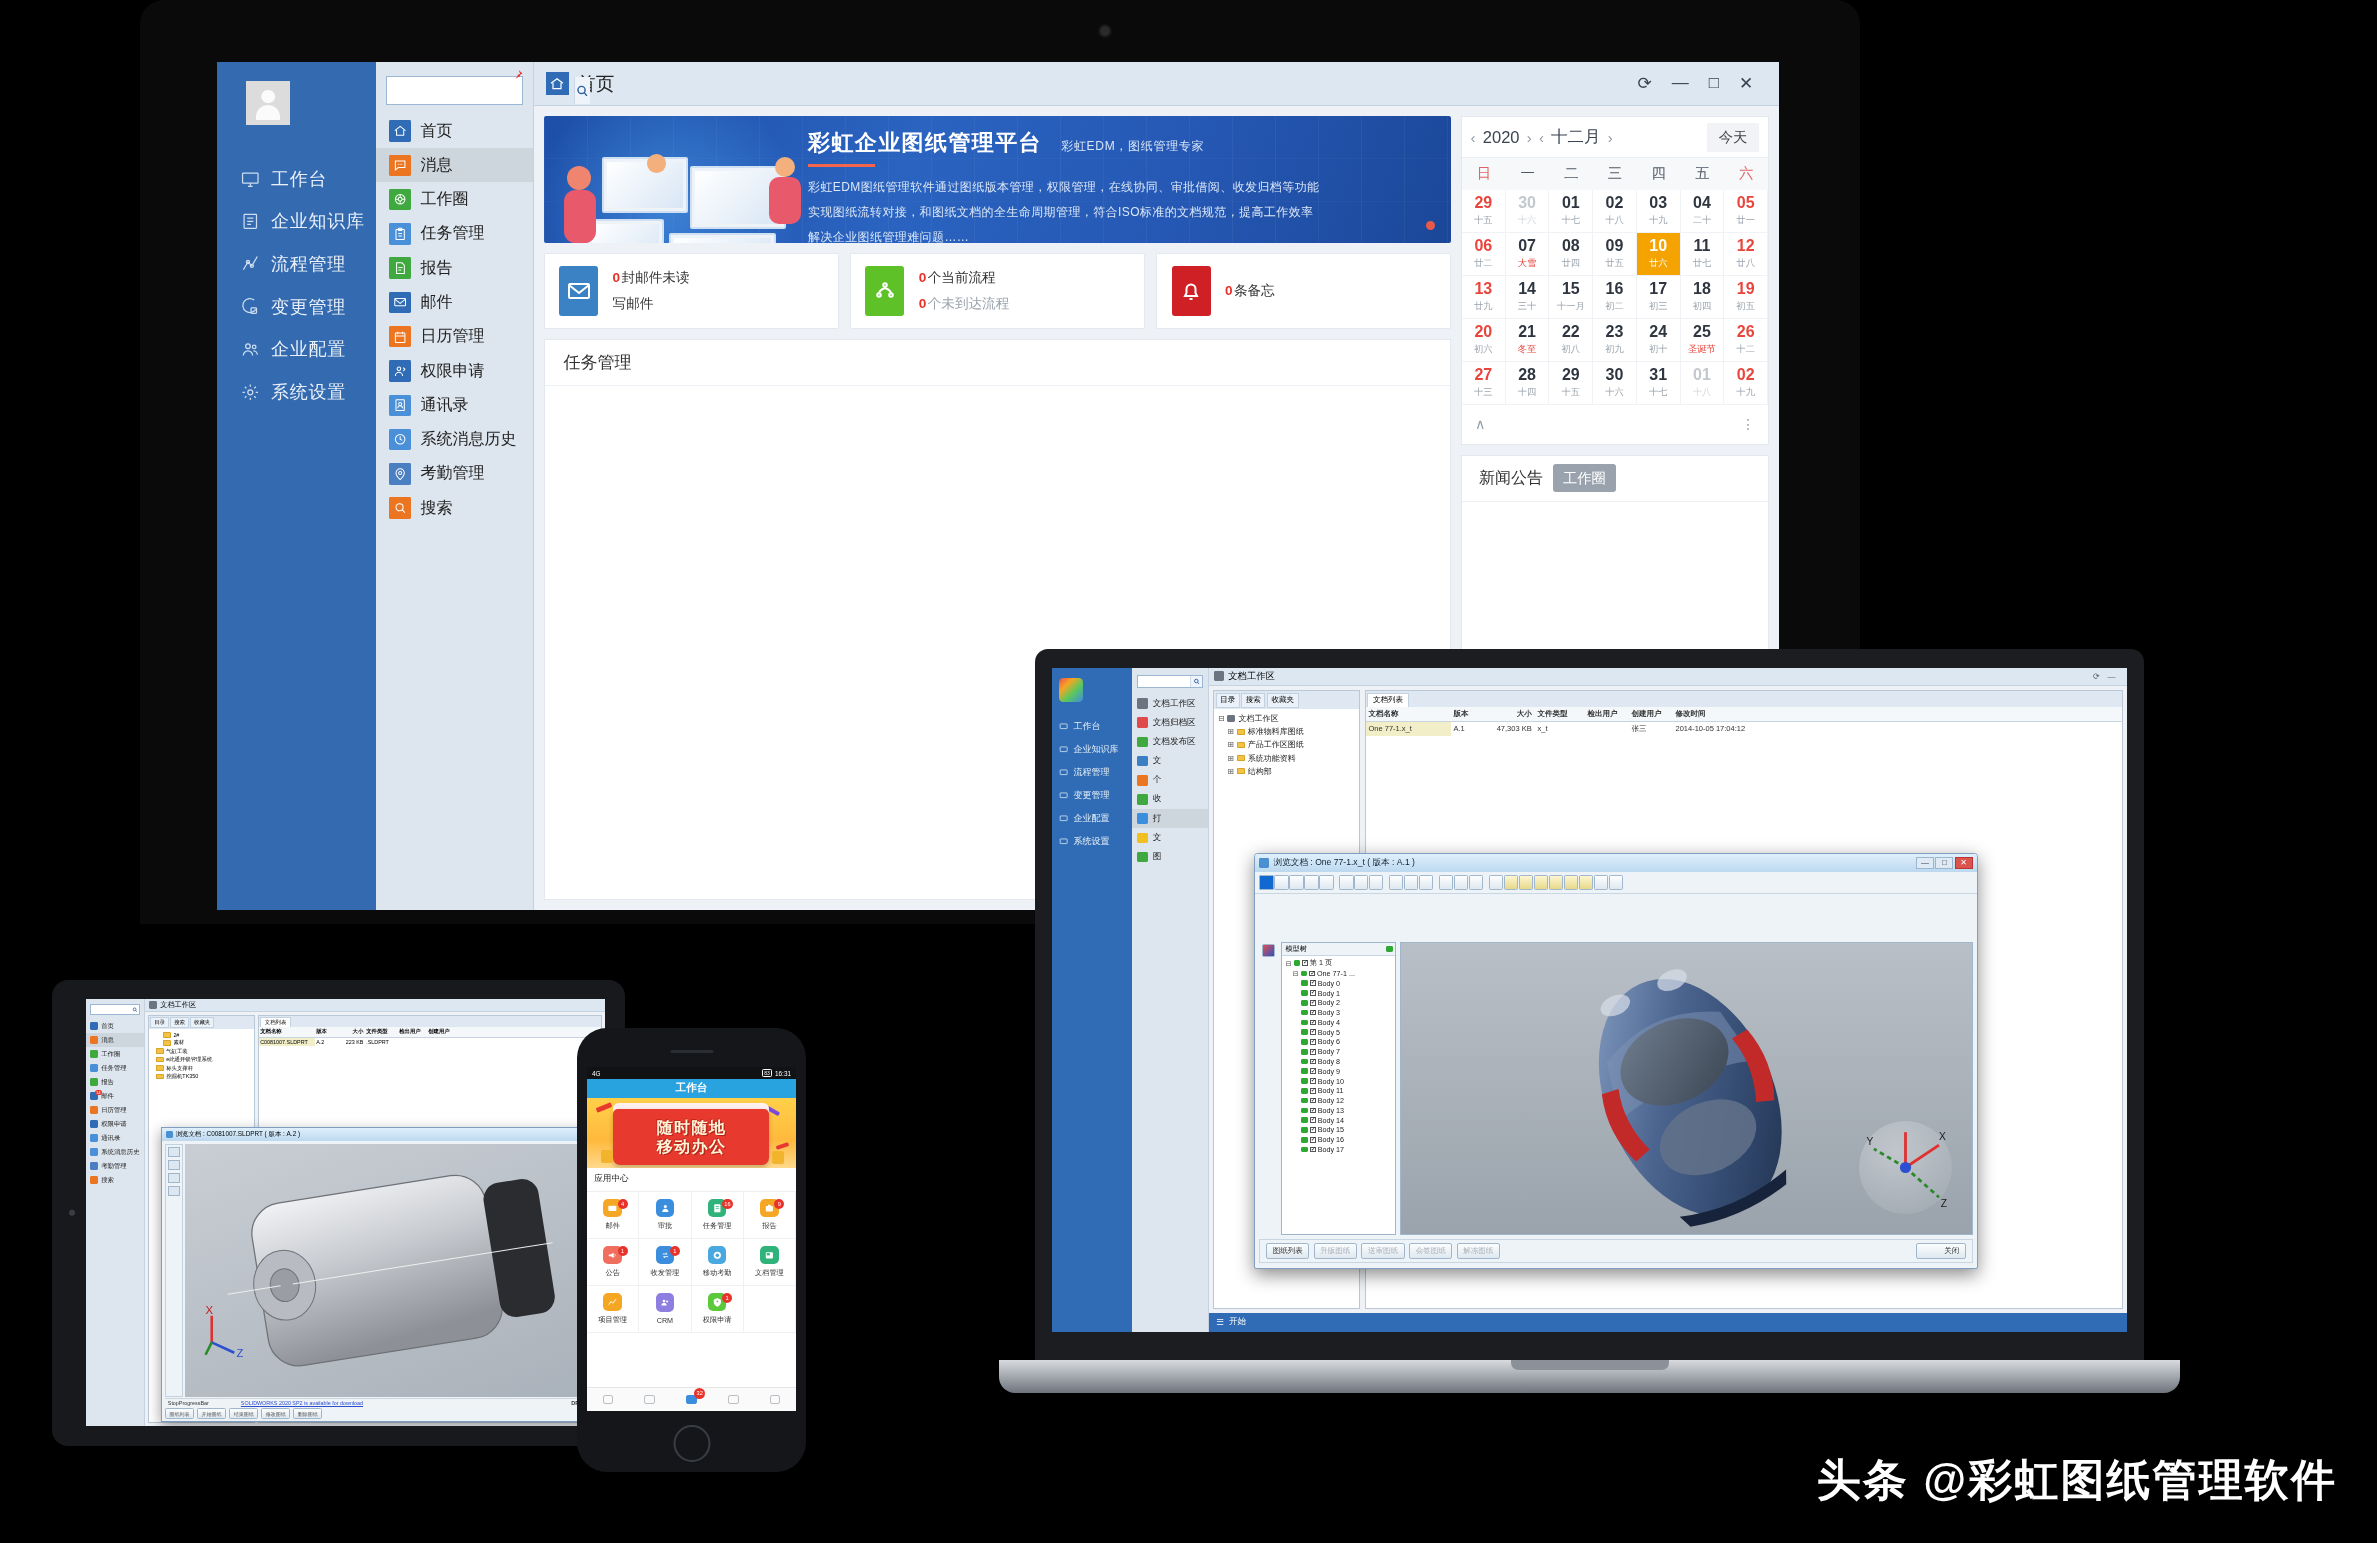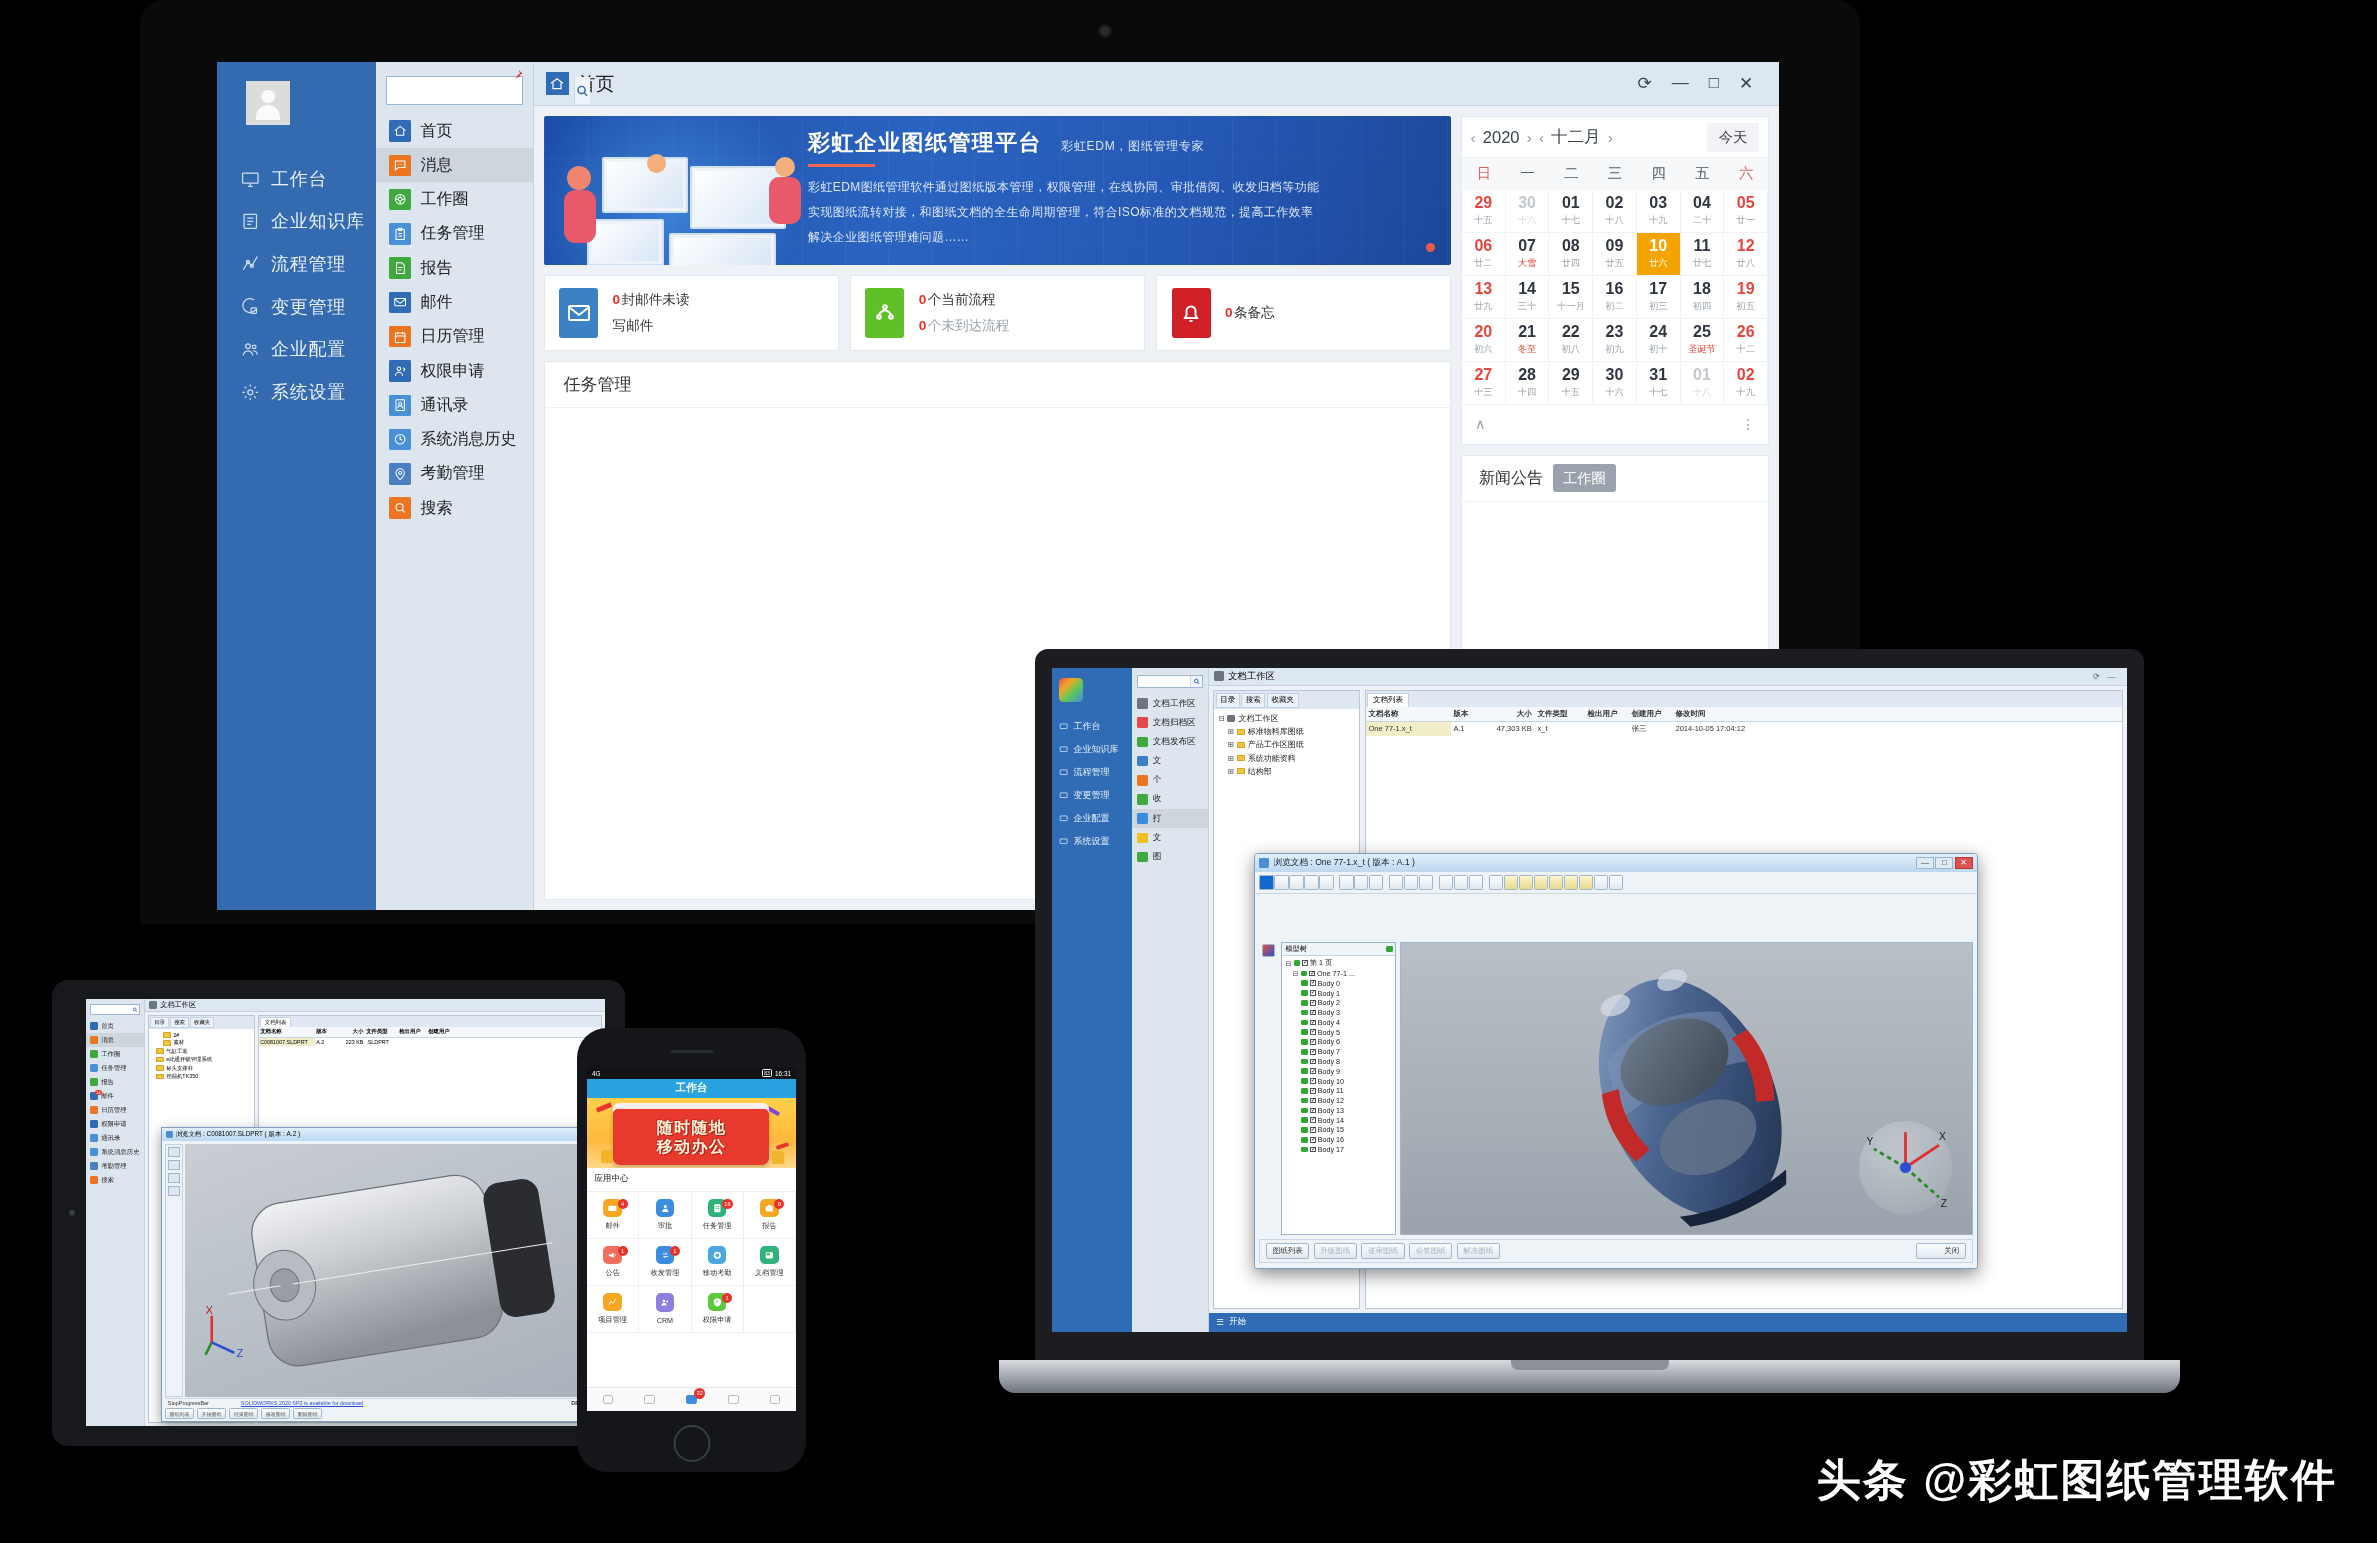--- a/index.html
+++ b/index.html
@@ -44,21 +44,21 @@
   .ds-title-ico { width:23px; height:23px; background:#2f6cb5; display:flex; align-items:center; justify-content:center; margin-right:8.6px; }
   .ds-title-ico svg { width:16px; height:16px; stroke:#fff; fill:none; stroke-width:1.8; }
   .ds-title-txt { font-size:18.6px; color:#222; }
   .ds-wbtns { margin-left:auto; display:flex; gap:20px; padding-right:14.3px; color:#3a4452; font-size:17px; }
 
   .ds-body { flex:1; display:flex; gap:10px; padding:10px; min-height:0; }
   .ds-left { flex:1; display:flex; flex-direction:column; gap:10px; min-width:0; }
   .ds-right { width:308px; flex:0 0 308px; display:flex; flex-direction:column; gap:10px; }
 
   
-  .hero { height:149px; border-radius:2.1px; position:relative; overflow:hidden;
+  .hero { height:127px; border-radius:2.1px; position:relative; overflow:hidden;
           background:linear-gradient(110deg,#1d4fa8 0%,#2a63c0 40%,#2558b4 70%,#1b4798 100%); }
   .hero-net { position:absolute; inset:0; opacity:.28;
       background-image:
         linear-gradient(90deg,rgba(255,255,255,.18) 0.7px,transparent 0.7px),
         linear-gradient(0deg,rgba(255,255,255,.10) 0.7px,transparent 0.7px);
       background-size:43px 43px, 43px 43px; }
   .hero-glow { position:absolute; left:-29px; top:-43px; width:301px; height:272px; border-radius:50%;
                background:radial-gradient(circle,rgba(90,180,255,.45),transparent 65%); }
   .hero-screens { position:absolute; left:16px; top:37px; width:236px; height:122px; }
   .hs { position:absolute; background:#eef3fa; border:2.1px solid #cfe0f2; border-radius:2.1px; }

